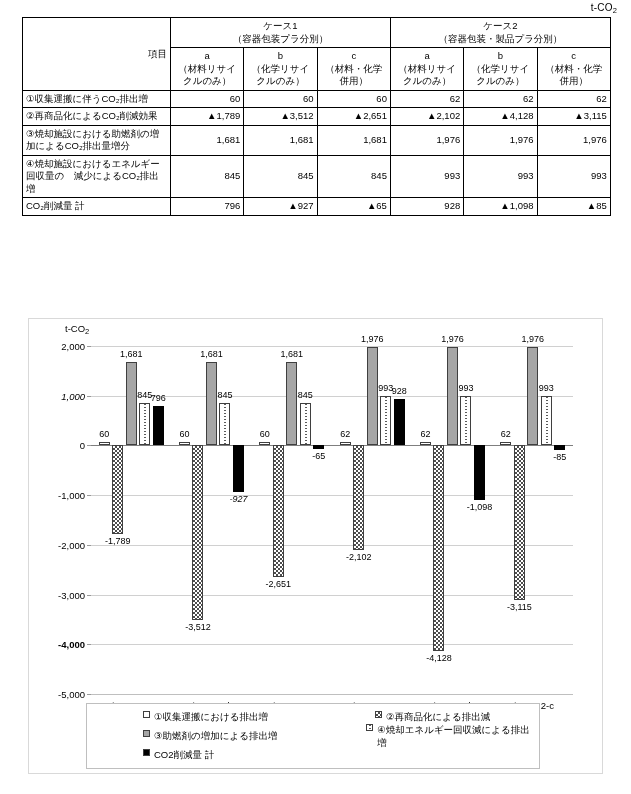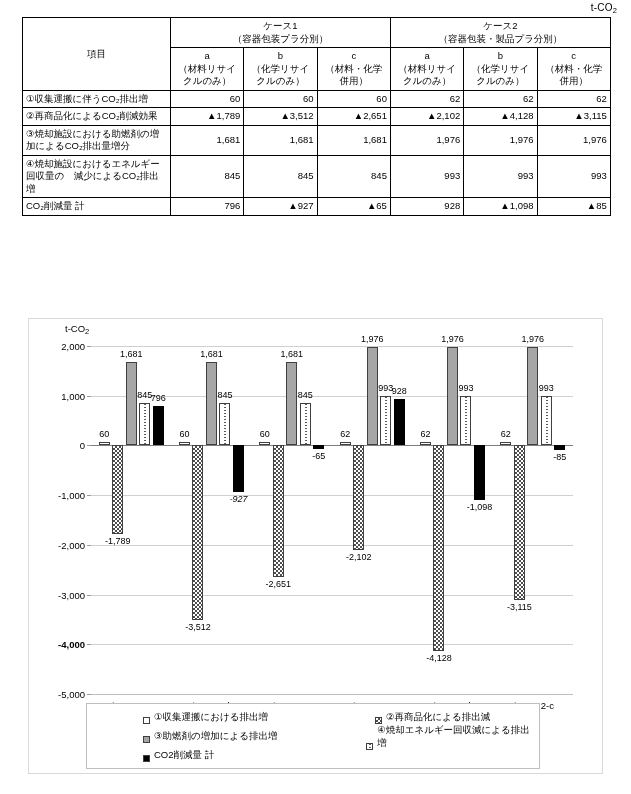--- a/index.html
+++ b/index.html
@@ -43,21 +43,21 @@
     padding: 2px 3px;
     vertical-align: middle;
   }
   .col-item { width: 148px; }
   .col-v    { width: 73.3px; }
 
   th.grp { text-align: center; font-size: 9.5px; padding: 3px 2px; }
   th.sub { text-align: center; font-size: 9.5px; padding: 3px 1px; line-height: 1.3; }
   td.item { text-align: left; vertical-align: top; padding: 4px 4px; }
   td.num  { text-align: right; padding-right: 6px; font-size: 9.5px; }
-  th.item-head { text-align: center; vertical-align: bottom; padding-bottom: 4px; padding-left: 4px; }
+  th.item-head { text-align: right; vertical-align: bottom; padding-bottom: 4px; padding-left: 4px; }
 
   
   .chart-box {
     position: absolute;
     left: 28px; top: 318px;
     width: 575px; height: 456px;
     border: 1px solid #d9d9d9;
     background: #fff;
   }
   .chart-unit {
@@ -142,21 +142,21 @@
   
   .legend {
     position: absolute;
     left: 86px; top: 703px;
     width: 454px; height: 66px;
     border: 1px solid #bfbfbf;
     background: #fff;
     padding: 4px 8px;
   }
   .leg-row { display: flex; height: 19px; align-items: center; }
-  .leg-item { display: flex; align-items: flex-end; font-size: 9.5px; padding-left: 48px; }
+  .leg-item { display: flex; align-items: flex-start; font-size: 9.5px; padding-left: 48px; }
   .leg-item.c1 { width: 232px; }
   .swatch {
     width: 7px; height: 7px;
     border: 1px solid #3f3f3f;
     margin-right: 4px;
     flex: none;
   }
 </style>
 </head>
 <body>
@@ -246,21 +246,21 @@
 </div>
 
 <div class="chart-box">
   <div class="chart-unit">t-CO<sub>2</sub></div>
   <div class="plot" id="plot">
       <div class="gridline" style="top: 0px;"></div>
       <div class="ytick-mark" style="top: 0px;"></div>
       <div class="ytick" style="top: 0px;">2,000</div>
       <div class="gridline" style="top: 49.7143px;"></div>
       <div class="ytick-mark" style="top: 49.7143px;"></div>
-      <div class="ytick" style="top: 49.7143px;">1,000</div>
+      <div class="ytick" style="top: 49.7143px; font-style: italic;">1,000</div>
       <div class="zeroline" style="top: 99.4286px;"></div>
       <div class="ytick-mark" style="top: 99.4286px;"></div>
       <div class="ytick" style="top: 99.4286px;">0</div>
       <div class="gridline" style="top: 149.143px;"></div>
       <div class="ytick-mark" style="top: 149.143px;"></div>
       <div class="ytick" style="top: 149.143px;">-1,000</div>
       <div class="gridline" style="top: 198.857px;"></div>
       <div class="ytick-mark" style="top: 198.857px;"></div>
       <div class="ytick" style="top: 198.857px;">-2,000</div>
       <div class="gridline" style="top: 248.571px;"></div>

